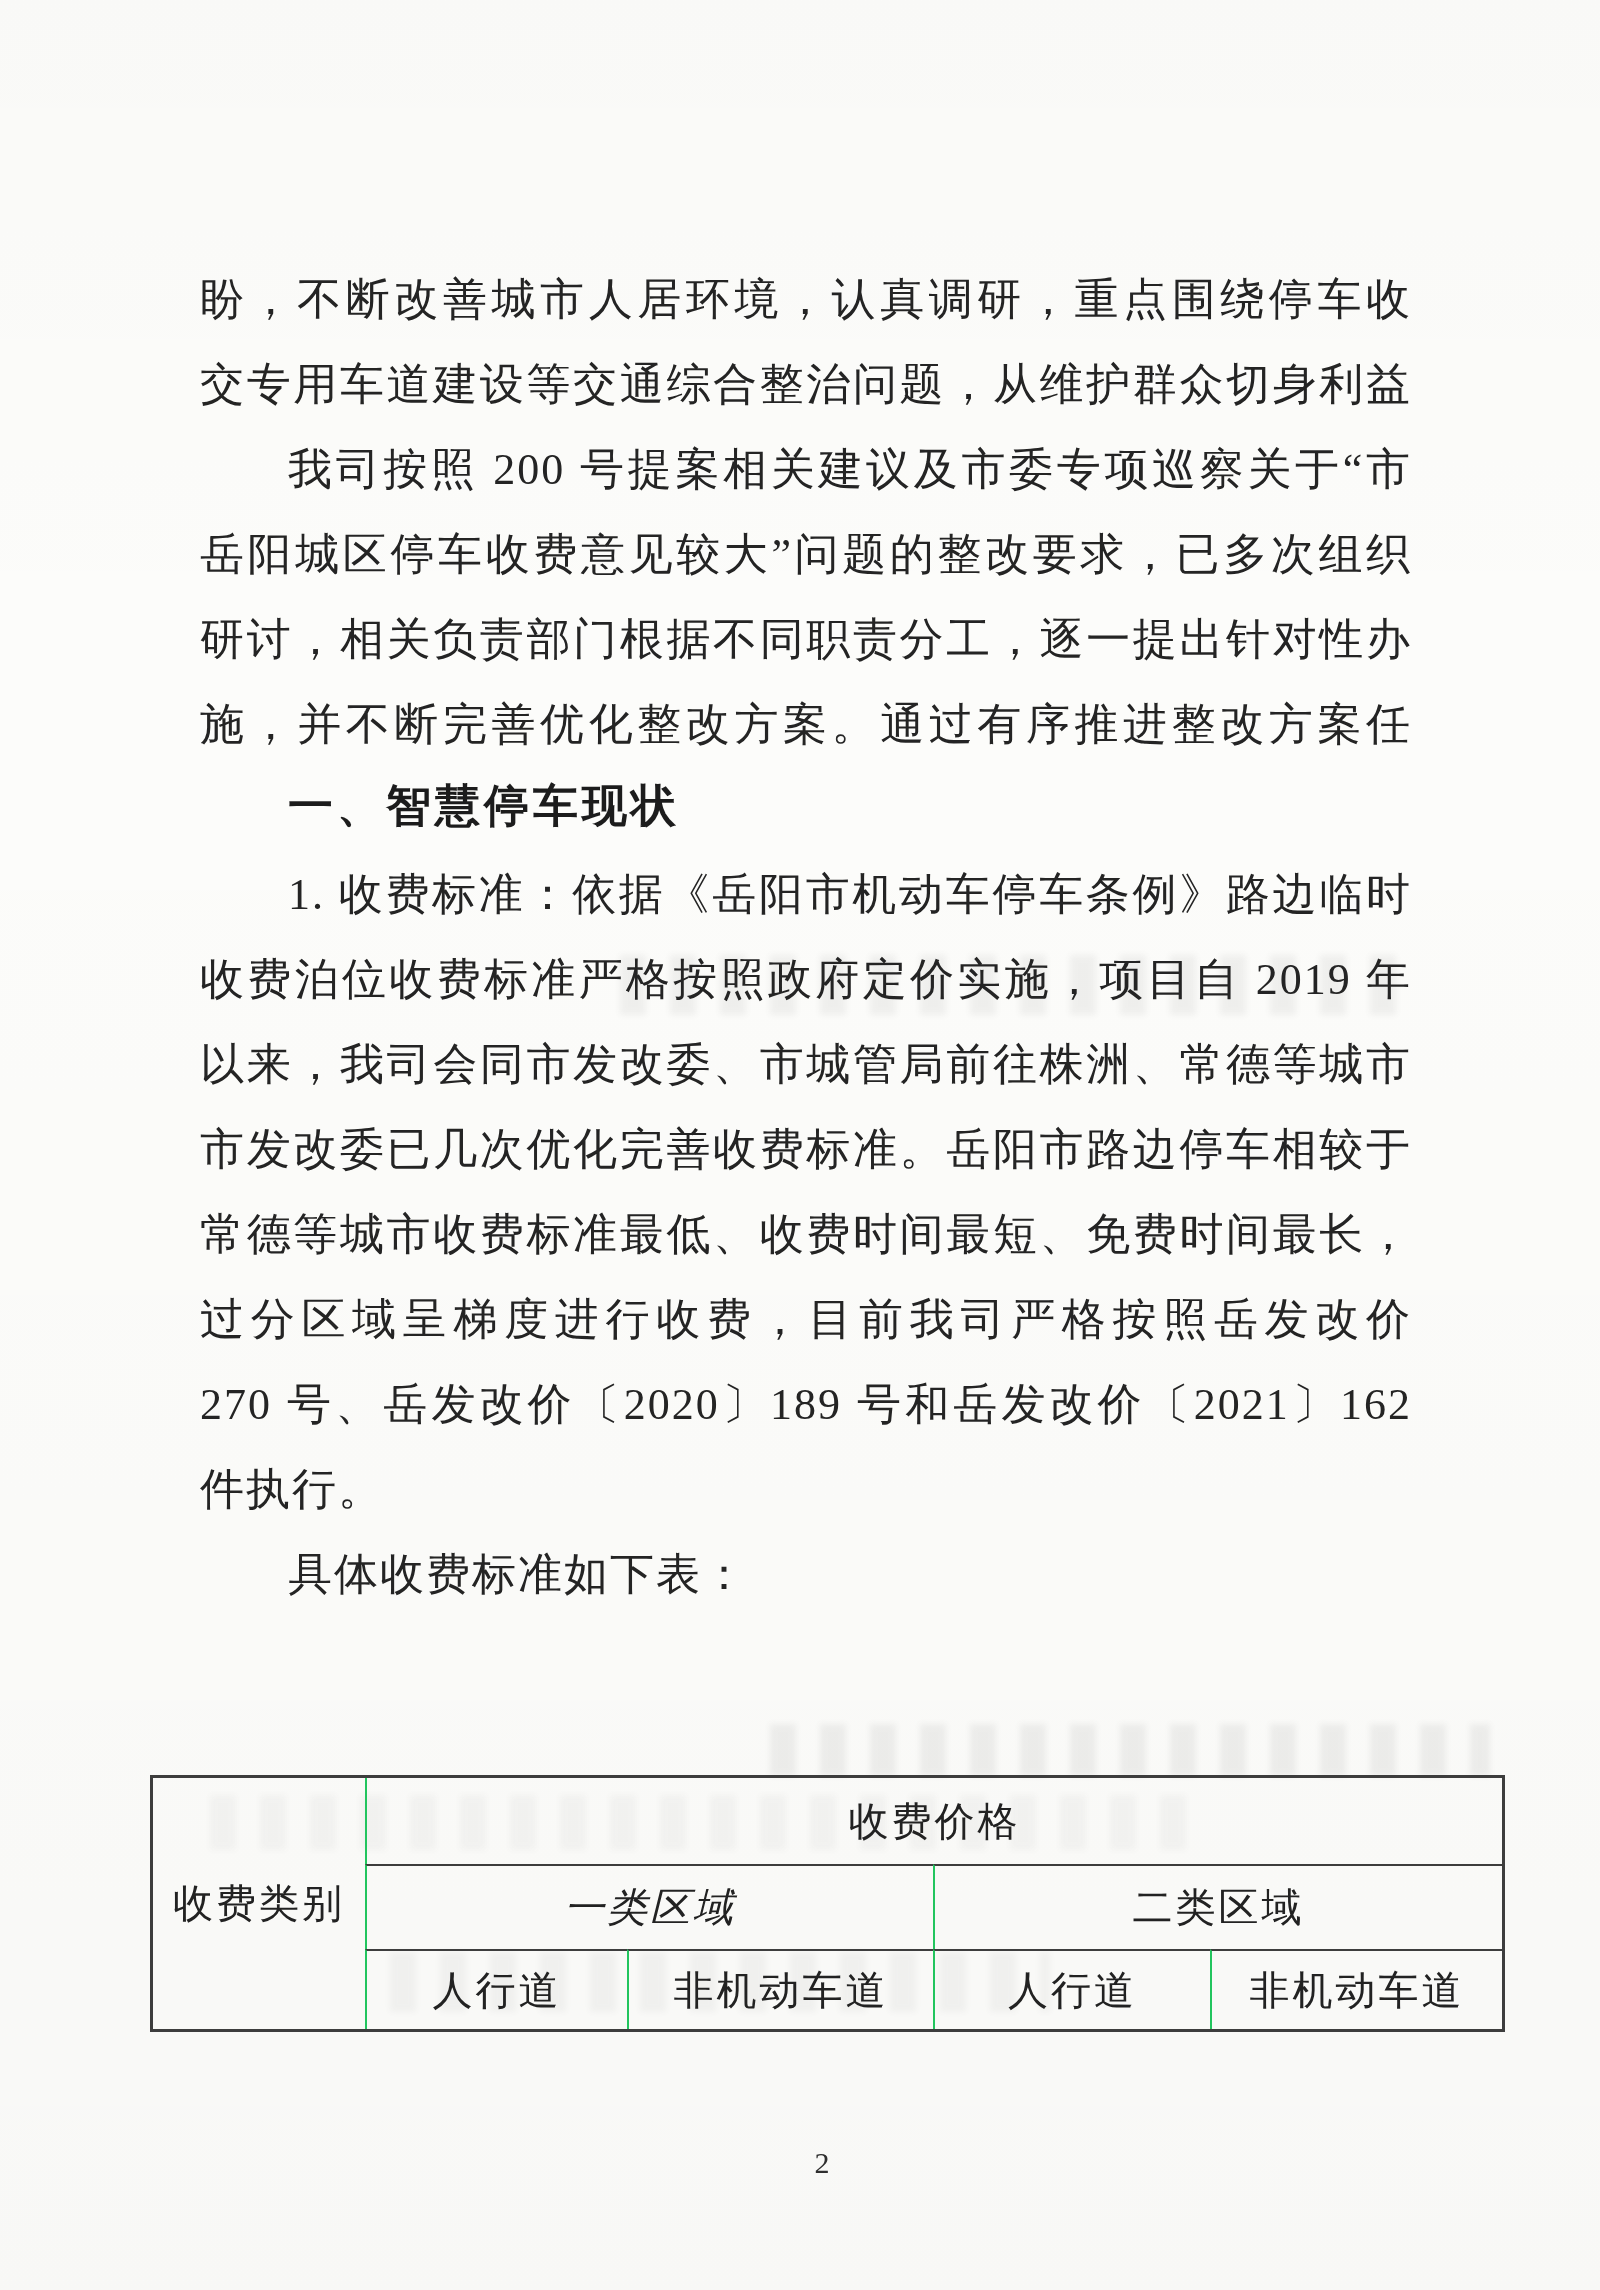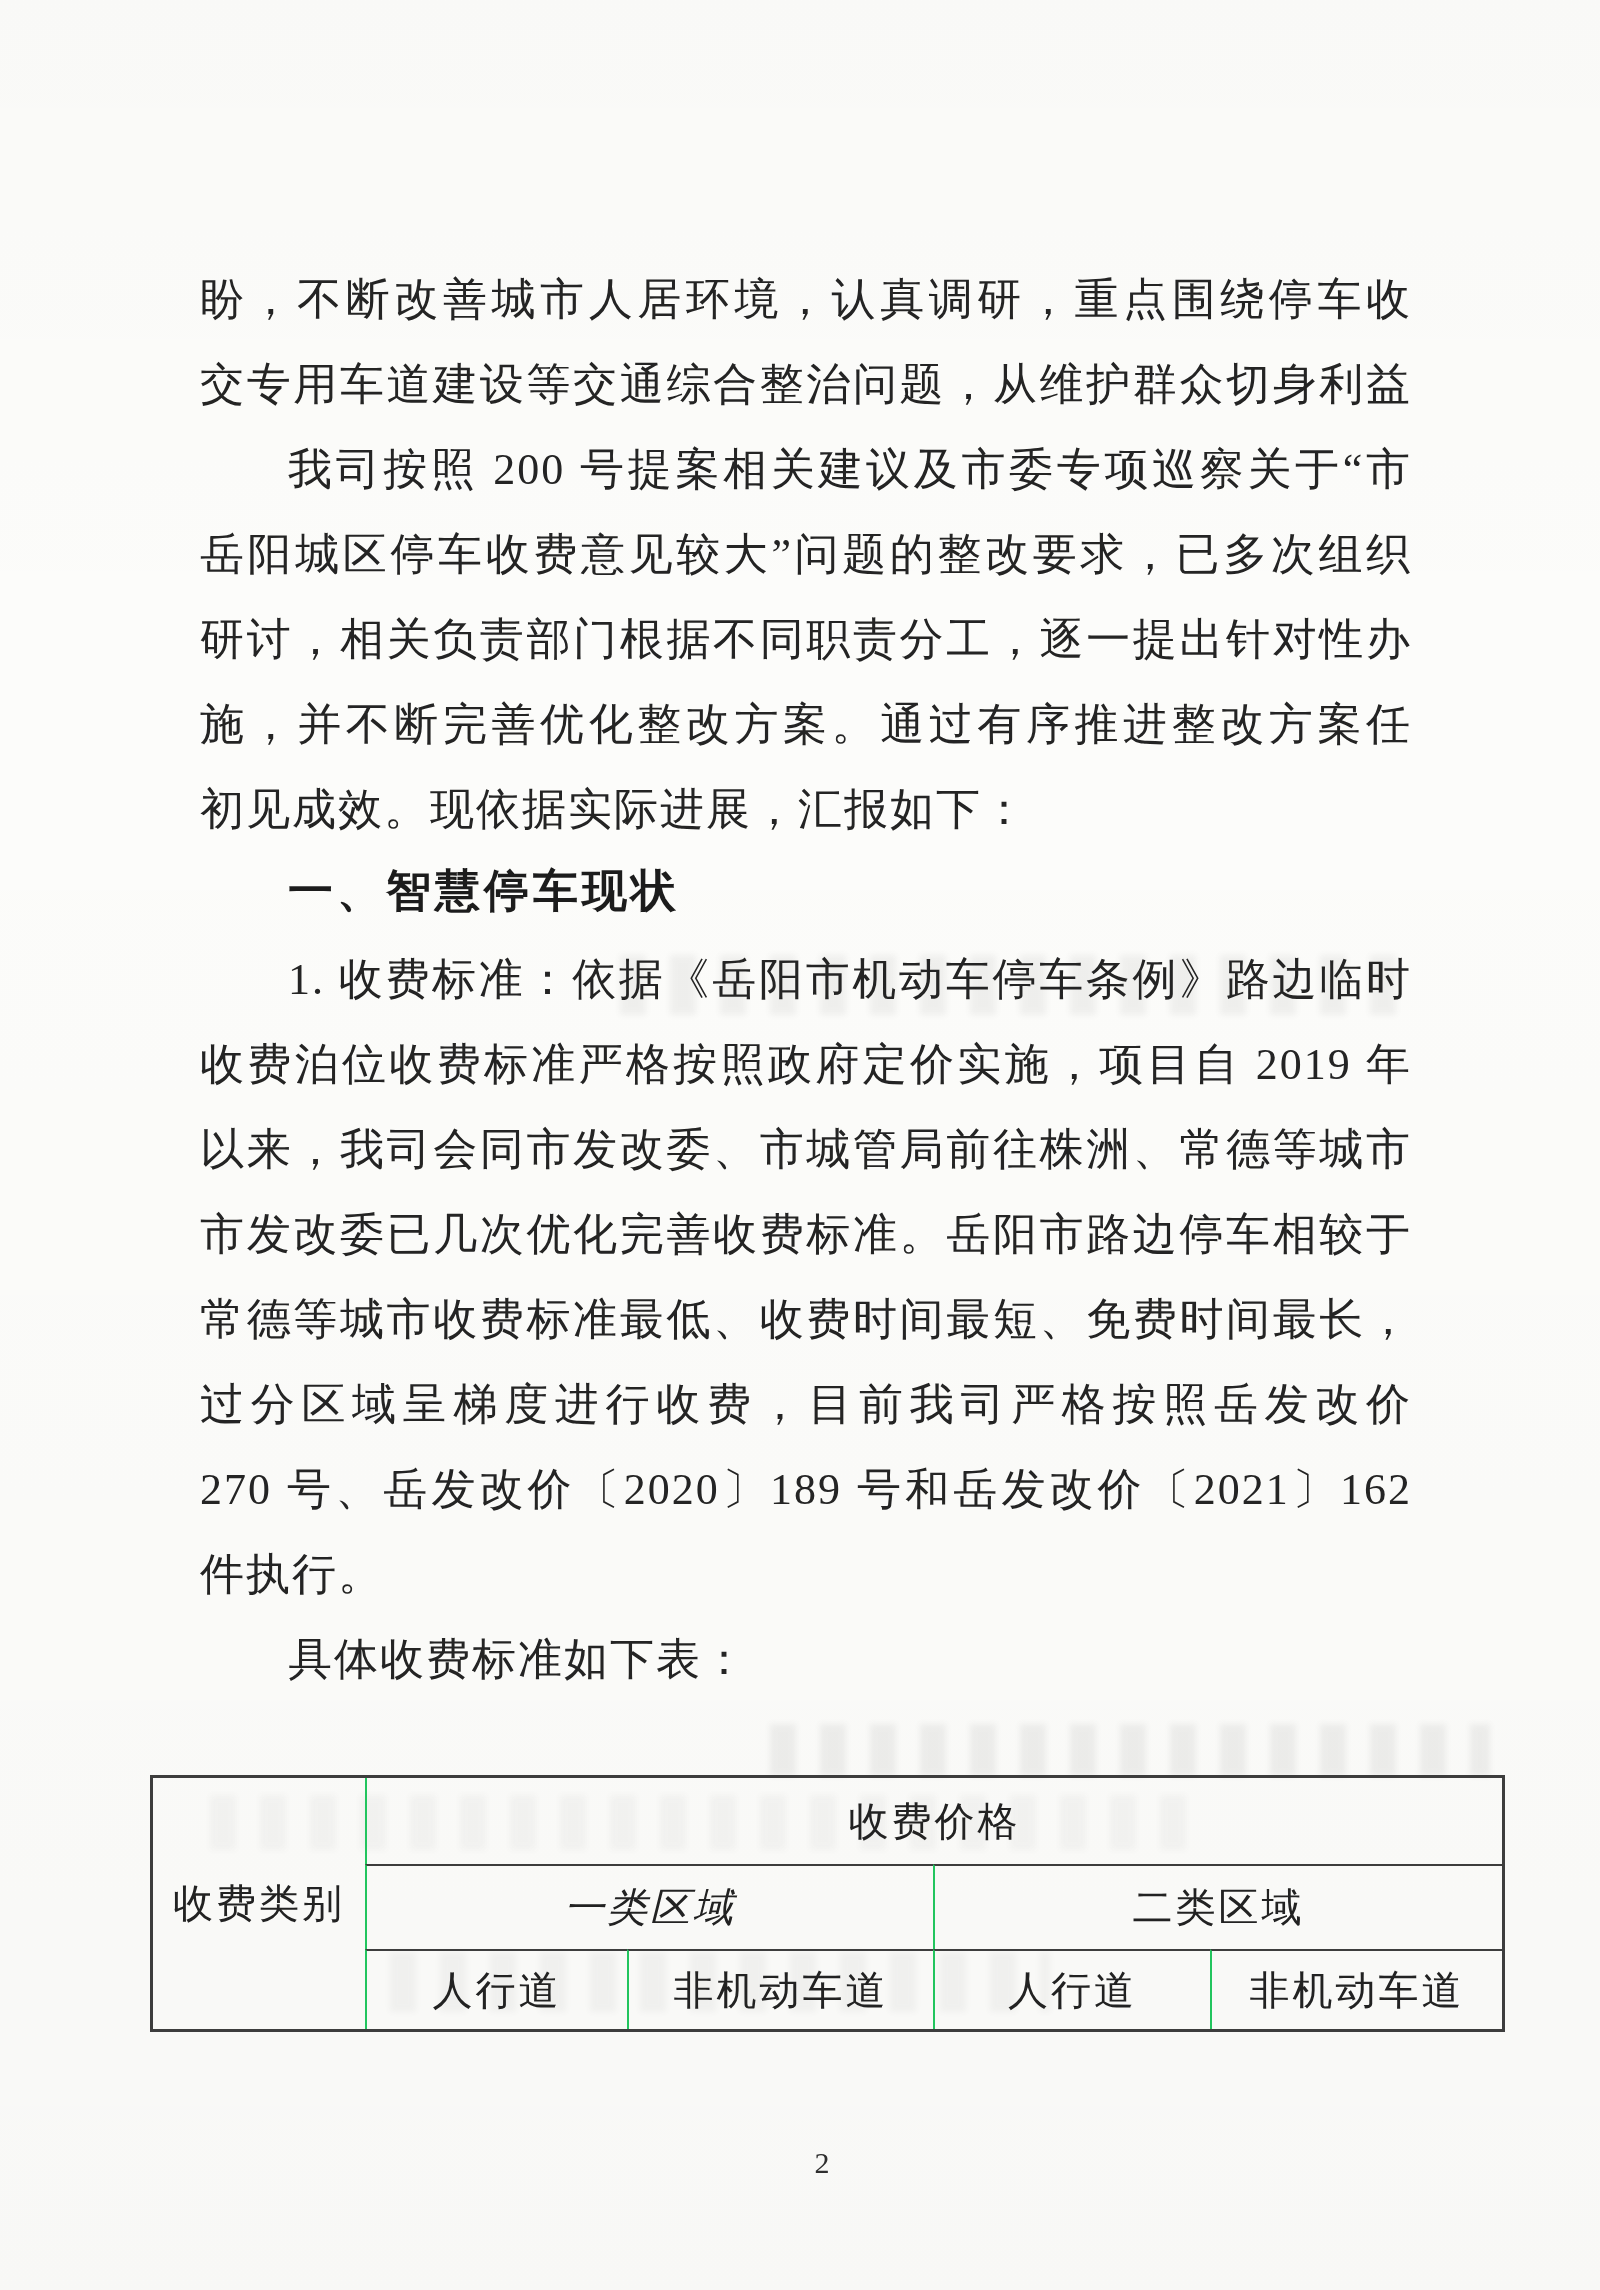--- a/index.html
+++ b/index.html
@@ -96,21 +96,20 @@
 <div class="ghost g3"></div>
 <div class="ghost g4"></div>
 
 <div class="doc">
   <div class="line j">盼，不断改善城市人居环境，认真调研，重点围绕停车收费、公</div>
   <div class="line j">交专用车道建设等交通综合整治问题，从维护群众切身利益出发，</div>
   <div class="line j ind">我司按照 200 号提案相关建议及市委专项巡察关于“市民对</div>
   <div class="line j">岳阳城区停车收费意见较大”问题的整改要求，已多次组织会议</div>
   <div class="line j">研讨，相关负责部门根据不同职责分工，逐一提出针对性办理措</div>
   <div class="line j">施，并不断完善优化整改方案。通过有序推进整改方案任务，已</div>
-  <div class="line">初见成效。现依据实际进展，汇报如下：</div>
   <div class="line heading ind">一、智慧停车现状</div>
   <div class="line j ind">1. 收费标准：依据《岳阳市机动车停车条例》路边临时停车</div>
   <div class="line j">收费泊位收费标准严格按照政府定价实施，项目自 2019 年实施</div>
   <div class="line j">以来，我司会同市发改委、市城管局前往株洲、常德等城市考察，</div>
   <div class="line j">市发改委已几次优化完善收费标准。岳阳市路边停车相较于株洲、</div>
   <div class="line j">常德等城市收费标准最低、收费时间最短、免费时间最长，且通</div>
   <div class="line j">过分区域呈梯度进行收费，目前我司严格按照岳发改价〔2019〕</div>
   <div class="line j">270 号、岳发改价〔2020〕189 号和岳发改价〔2021〕162 号文</div>
   <div class="line">件执行。</div>
   <div class="line ind">具体收费标准如下表：</div>

